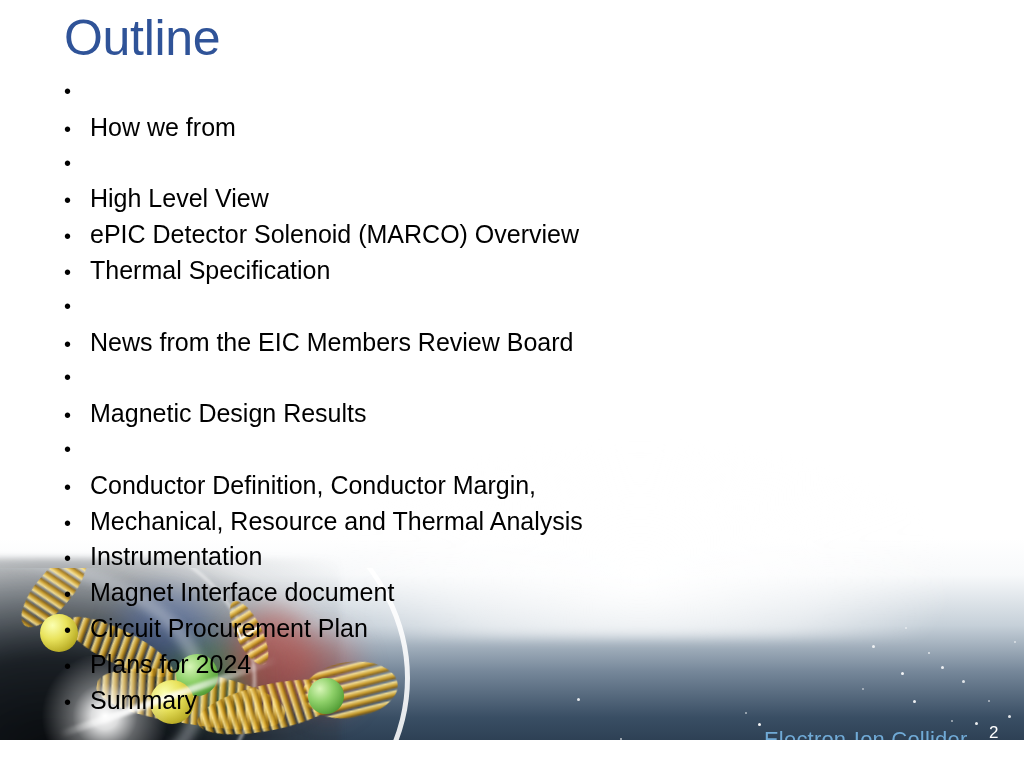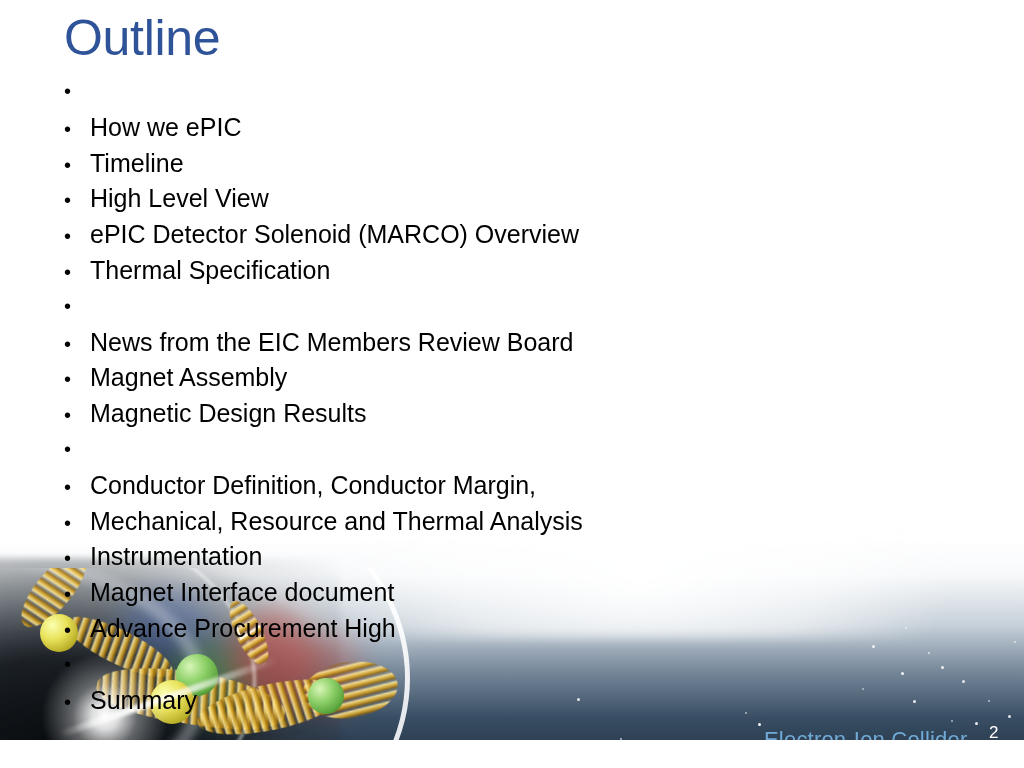--- a/index.html
+++ b/index.html
@@ -345,26 +345,25 @@
   <div class="title">Outline</div>
 
   <div class="bullet-list">
 
     <div class="bullet-item">
       <span class="bullet-dot">•</span>
     </div>
 
     <div class="bullet-item">
       <span class="bullet-dot">•</span>
-      <span class="bullet-text">How we ePIC</span>
-    </div>
-
-    <div class="bullet-item">
-      <span class="bullet-dot">•</span>
-      <span class="bullet-text">Timeline</span>
+      <span class="bullet-text">How we from</span>
+    </div>
+
+    <div class="bullet-item">
+      <span class="bullet-dot">•</span>
     </div>
 
     <div class="bullet-item">
       <span class="bullet-dot">•</span>
       <span class="bullet-text">High Level View</span>
     </div>
 
     <div class="bullet-item">
       <span class="bullet-dot">•</span>
       <span class="bullet-text">ePIC Detector Solenoid (MARCO) Overview</span>
@@ -379,21 +378,20 @@
       <span class="bullet-dot">•</span>
     </div>
 
     <div class="bullet-item">
       <span class="bullet-dot">•</span>
       <span class="bullet-text">News from the EIC Members Review Board</span>
     </div>
 
     <div class="bullet-item">
       <span class="bullet-dot">•</span>
-      <span class="bullet-text">Magnet Assembly</span>
     </div>
 
     <div class="bullet-item">
       <span class="bullet-dot">•</span>
       <span class="bullet-text">Magnetic Design Results</span>
     </div>
 
     <div class="bullet-item">
       <span class="bullet-dot">•</span>
     </div>
@@ -413,25 +411,26 @@
       <span class="bullet-text">Instrumentation</span>
     </div>
 
     <div class="bullet-item">
       <span class="bullet-dot">•</span>
       <span class="bullet-text">Magnet Interface document</span>
     </div>
 
     <div class="bullet-item">
       <span class="bullet-dot">•</span>
-      <span class="bullet-text">Advance Procurement High</span>
-    </div>
-
-    <div class="bullet-item">
-      <span class="bullet-dot">•</span>
+      <span class="bullet-text">Circuit Procurement Plan</span>
+    </div>
+
+    <div class="bullet-item">
+      <span class="bullet-dot">•</span>
+      <span class="bullet-text">Plans for 2024</span>
     </div>
 
     <div class="bullet-item">
       <span class="bullet-dot">•</span>
       <span class="bullet-text">Summary</span>
     </div>
 
   </div>
 
   <div class="footer-brand">Electron-Ion Collider</div>

